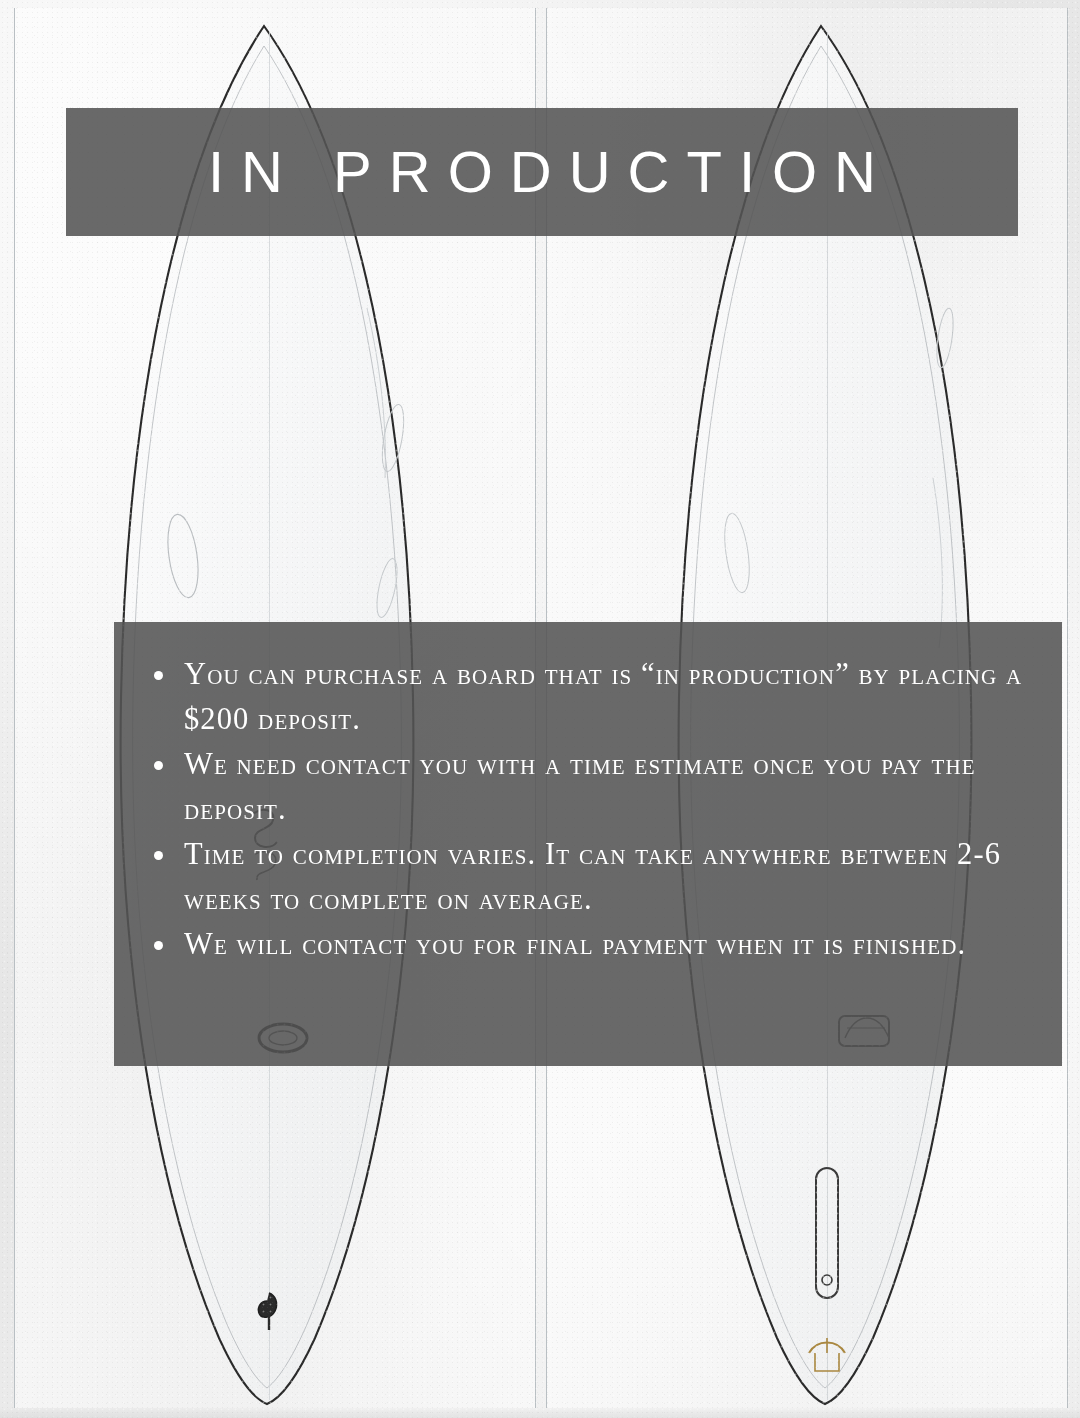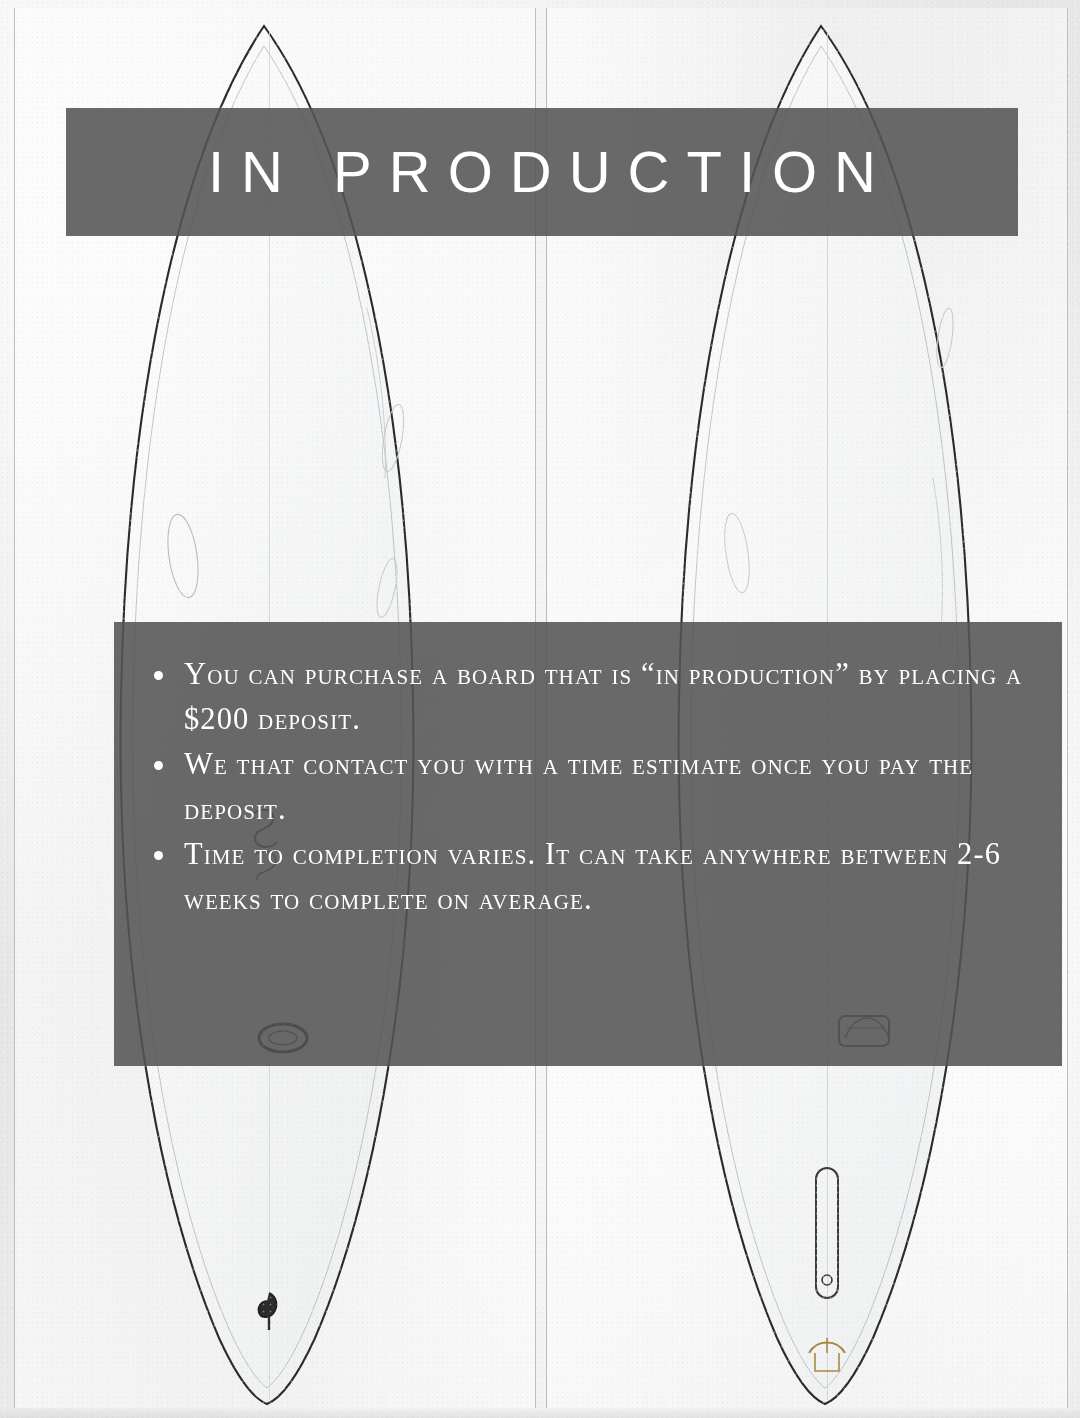--- a/index.html
+++ b/index.html
@@ -248,19 +248,20 @@
 
   <div class="texture"></div>
 
   <div class="title-band">
     <div class="title-text">IN PRODUCTION</div>
   </div>
 
   <div class="body-band">
     <ul class="bullets">
       <li>You can purchase a board that is “in production” by placing a $200 deposit.</li>
-      <li>We that contact you with a time estimate once you pay the deposit.</li>
+      <li>We need contact you with a time estimate once you pay the deposit.</li>
       <li>Time to completion varies. It can take anywhere between 2-6 weeks to complete on average.</li>
+      <li>We will contact you for final payment when it is finished.</li>
     </ul>
   </div>
 
   <div class="bottom-edge"></div>
 </div>
 
 </body></html>

